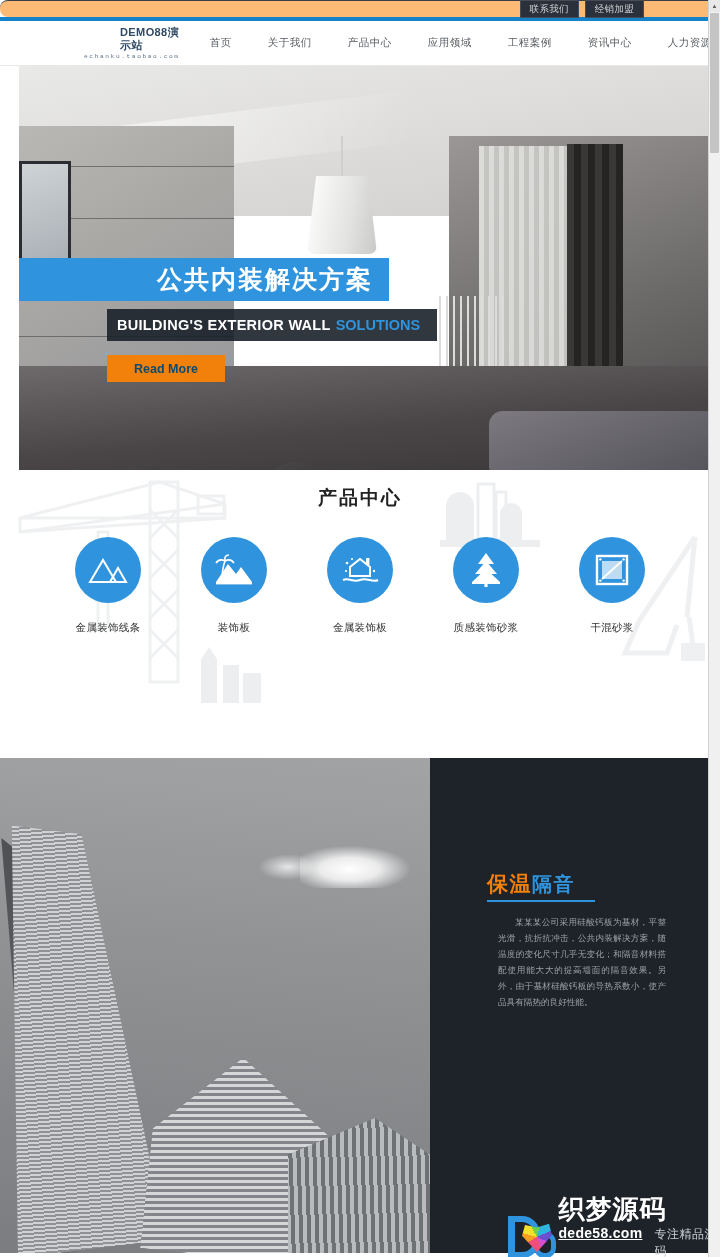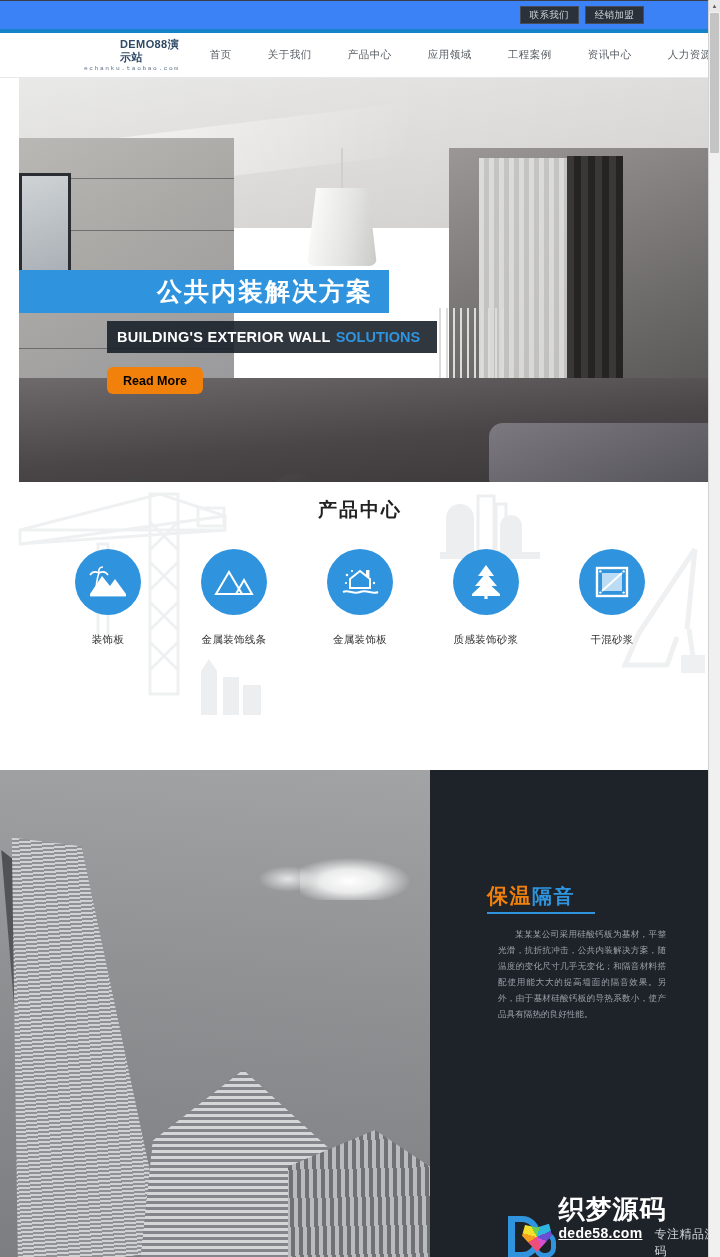--- a/index.html
+++ b/index.html
@@ -7,25 +7,26 @@
     width: 720px; height: 1257px;
     background: #fff;
     font-family: "Liberation Sans", "DejaVu Sans", sans-serif;
     overflow: hidden;
   }
   .page { position: relative; width: 720px; height: 1257px; background:#fff; }
 
   
   .topbar {
     position: relative;
-    height: 29px;
-    background: #3b82f6;
+    height: 17px;
+    background: #fdba74;
     display: flex; align-items: center; justify-content: flex-end;
     padding-right: 76px;
     border-top: 1px solid #3a3f47;
+    border-radius: 8px;
   }
   .topbar-btn {
     color: #d2d6da;
     font-size: 9.5px;
     background: #2b313a;
     border: 1px solid #464c55;
     padding: 3px 9px 4px 9px;
     margin-left: 6px;
     letter-spacing: .3px;
     line-height: 1;
@@ -131,24 +132,24 @@
     color:#fff; font-size: 25px; font-weight: bold; letter-spacing: 2px;
   }
   .hero-bar-dark {
     position:absolute; left:88px; top:243px; width:330px; height:32px;
     background: rgba(26,33,42,.9);
     display:flex; align-items:center; padding-left: 10px;
   }
   .hero-bar-dark .w { color:#ffffff; font-size:14.5px; font-weight:bold; letter-spacing:.3px;}
   .hero-bar-dark .b { color:#2f94dd; font-size:14.5px; font-weight:bold; margin-left:5px;}
   .hero-btn {
-    position:absolute; left:88px; top:289px; width:96px; height:27px;
+    position:absolute; left:88px; top:289px; width:118px; height:27px;
     background:#f2810c;
     display:flex; align-items:center; justify-content:center;
-    color:#000000; font-size:12.5px; font-weight:bold; cursor:pointer;border-radius:6px;
+    color:#0c4a6e; font-size:12.5px; font-weight:bold; cursor:pointer;
   }
 
   
   .products {
     position: relative; width:720px; height: 288px;
     background:#ffffff; overflow:hidden;
   }
   .crane {
     position:absolute; left:10px; top:0px; width:240px; height:220px;
     opacity:.07;
@@ -387,37 +388,37 @@
 
     <div class="sec-title">
       <h2>产品中心</h2>
     </div>
 
     <div class="prod-row">
 
       <div class="prod-cell">
         <div class="prod-circle">
           <svg width="40" height="32" viewBox="0 0 40 32">
+            <path d="M2 28 L15 6 L28 28 Z" fill="none" stroke="#fff" stroke-width="2"></path>
+            <path d="M22 28 L30 14 L38 28 Z" fill="none" stroke="#fff" stroke-width="2"></path>
+          </svg>
+        </div>
+        <div class="prod-label">金属装饰线条</div>
+      </div>
+
+      <div class="prod-cell">
+        <div class="prod-circle">
+          <svg width="40" height="32" viewBox="0 0 40 32">
             <path d="M2 28 L14 10 L22 20 L27 13 L38 28 Z" fill="#fff"></path>
             <path d="M8 28 C8 18 9 12 11 7" stroke="#fff" stroke-width="1.6" fill="none"></path>
             <path d="M11 7 C7 5 4 6 2 9 M11 7 C15 5 18 6 20 9 M11 7 C10 3 12 1 15 1" stroke="#fff" stroke-width="1.6" fill="none"></path>
             <rect x="2" y="28" width="36" height="2.4" fill="#fff"></rect>
           </svg>
         </div>
         <div class="prod-label">装饰板</div>
-      </div>
-
-      <div class="prod-cell">
-        <div class="prod-circle">
-          <svg width="40" height="32" viewBox="0 0 40 32">
-            <path d="M2 28 L15 6 L28 28 Z" fill="none" stroke="#fff" stroke-width="2"></path>
-            <path d="M22 28 L30 14 L38 28 Z" fill="none" stroke="#fff" stroke-width="2"></path>
-          </svg>
-        </div>
-        <div class="prod-label">金属装饰线条</div>
       </div>
 
       <div class="prod-cell">
         <div class="prod-circle">
           <svg width="40" height="32" viewBox="0 0 40 32">
             <path d="M10 22 L10 13 L20 5 L30 13 L30 22 Z" fill="none" stroke="#fff" stroke-width="2"></path>
             <rect x="26" y="4" width="3.4" height="7" fill="#fff"></rect>
             <path d="M3 26 C9 23 13 29 20 26 C27 23 32 29 38 26" stroke="#fff" stroke-width="2" fill="none"></path>
             <circle cx="7" cy="9" r="1.3" fill="#fff"></circle>
               <circle cx="12" cy="5" r="1.1" fill="#fff"></circle>

